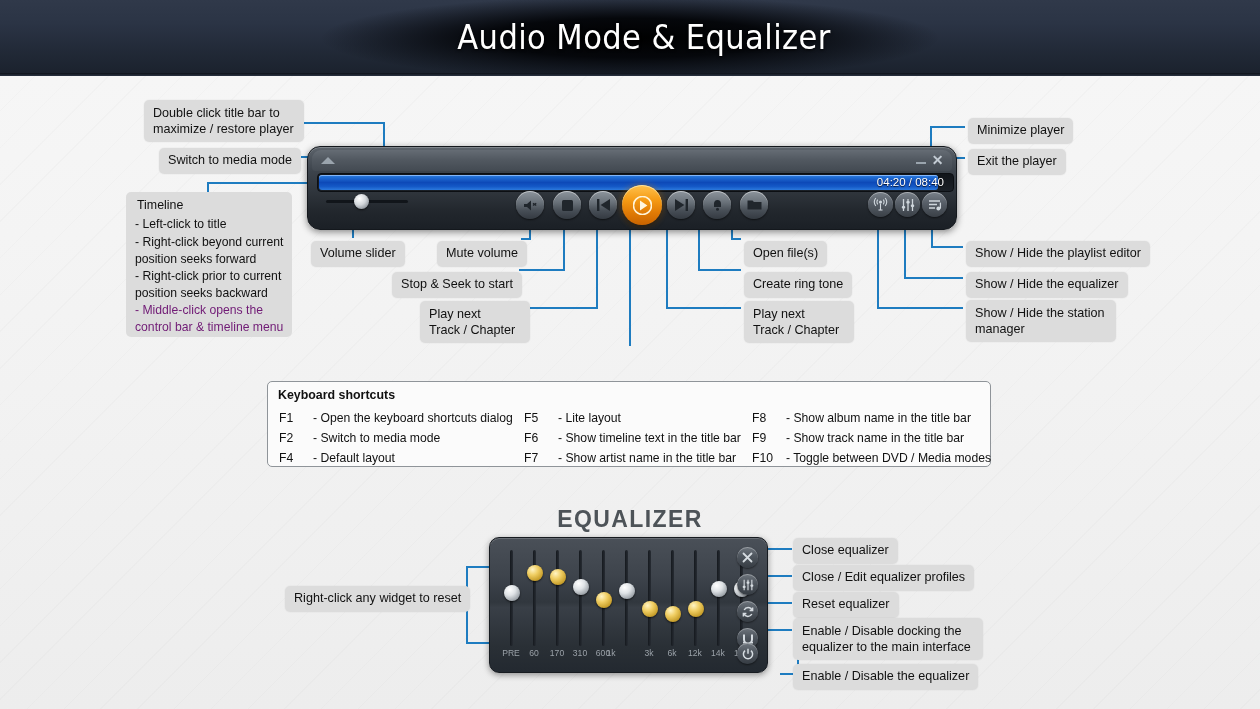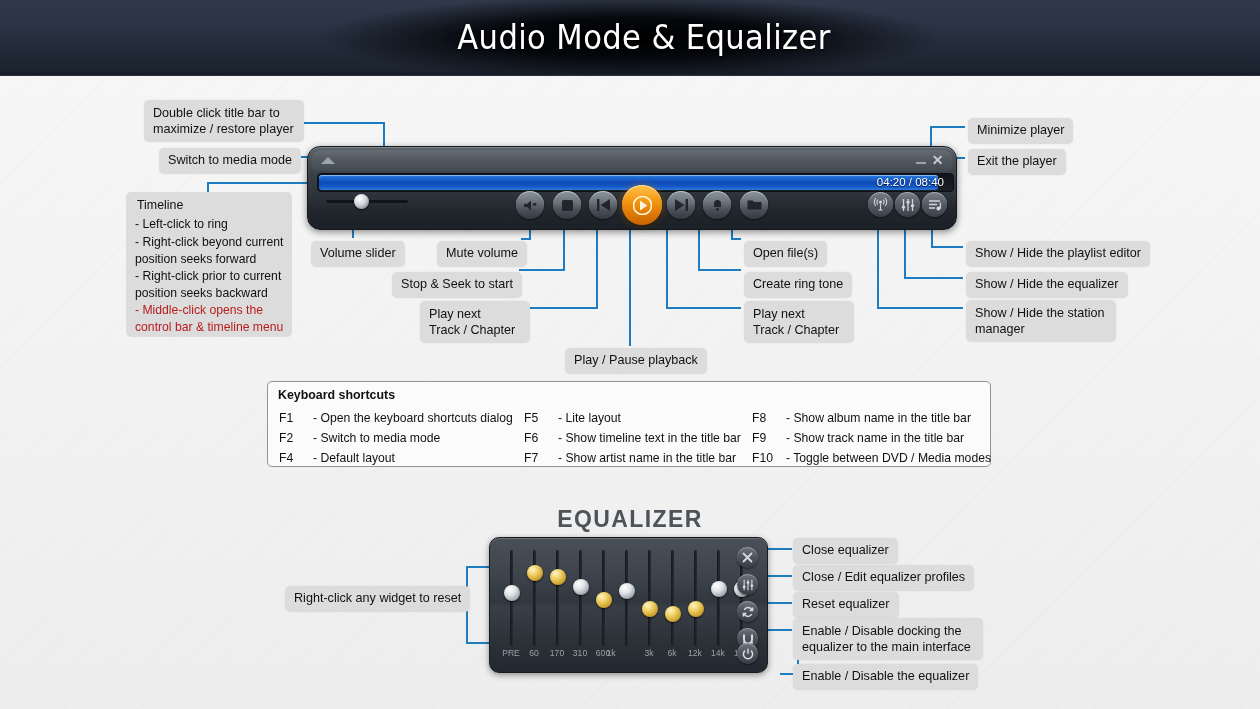--- a/index.html
+++ b/index.html
@@ -291,38 +291,37 @@
   <div class="cal two" style="left:144px;top:100px;width:142px;">Double click title bar to
 maximize / restore player</div>
   <div class="cal" style="left:159px;top:148px;">Switch to media mode</div>
   <div class="cal" style="left:968px;top:118px;">Minimize player</div>
   <div class="cal" style="left:968px;top:149px;">Exit the player</div>
   <div class="cal" style="left:311px;top:241px;">Volume slider</div>
   <div class="cal" style="left:437px;top:241px;">Mute volume</div>
   <div class="cal" style="left:392px;top:272px;">Stop &amp; Seek to start</div>
   <div class="cal two" style="left:420px;top:301px;width:92px;">Play next
 Track / Chapter</div>
-  <div class="cal" style="left:565px;top:348px;">Play / Pause playback</div>
   <div class="cal two" style="left:744px;top:301px;width:92px;">Play next
 Track / Chapter</div>
   <div class="cal" style="left:744px;top:272px;">Create ring tone</div>
   <div class="cal" style="left:744px;top:241px;">Open file(s)</div>
   <div class="cal" style="left:966px;top:241px;">Show / Hide the playlist editor</div>
   <div class="cal" style="left:966px;top:272px;">Show / Hide the equalizer</div>
   <div class="cal two" style="left:966px;top:300px;width:132px;">Show / Hide the station
 manager</div>
 
   <div style="position:absolute;left:126px;top:192px;width:166px;height:145px;background:#dcdcdc;border-radius:5px;">
     <div style="position:absolute;left:11px;top:6px;font-size:12.4px;font-weight:normal;color:#111;">Timeline</div>
-    <div style="position:absolute;left:9px;top:24px;right:6px;font-size:12.2px;line-height:16.5px;color:#111;white-space:pre-line;">- Left-click to ring</div>
+    <div style="position:absolute;left:9px;top:24px;right:6px;font-size:12.2px;line-height:16.5px;color:#111;white-space:pre-line;">- Left-click to title</div>
     <div style="position:absolute;left:9px;top:42px;right:6px;font-size:12.2px;line-height:16.5px;color:#111;white-space:pre-line;">- Right-click beyond current
   position seeks forward</div>
     <div style="position:absolute;left:9px;top:76px;right:6px;font-size:12.2px;line-height:16.5px;color:#111;white-space:pre-line;">- Right-click prior to current
   position seeks backward</div>
-    <div style="position:absolute;left:9px;top:110px;right:6px;font-size:12.2px;line-height:16.5px;color:#b91c1c;white-space:pre-line;">- Middle-click opens the
+    <div style="position:absolute;left:9px;top:110px;right:6px;font-size:12.2px;line-height:16.5px;color:#701a75;white-space:pre-line;">- Middle-click opens the
   control bar &amp; timeline menu</div>
   </div>
 
   <div class="ksp">
     <div class="ksp-title">Keyboard shortcuts</div>
 
     <div class="ksp-col" style="left:11px;width:250px;">
       <div class="ksp-row">
         <span class="ksp-key">F1</span>
         <span>- Open the keyboard shortcuts dialog</span>

